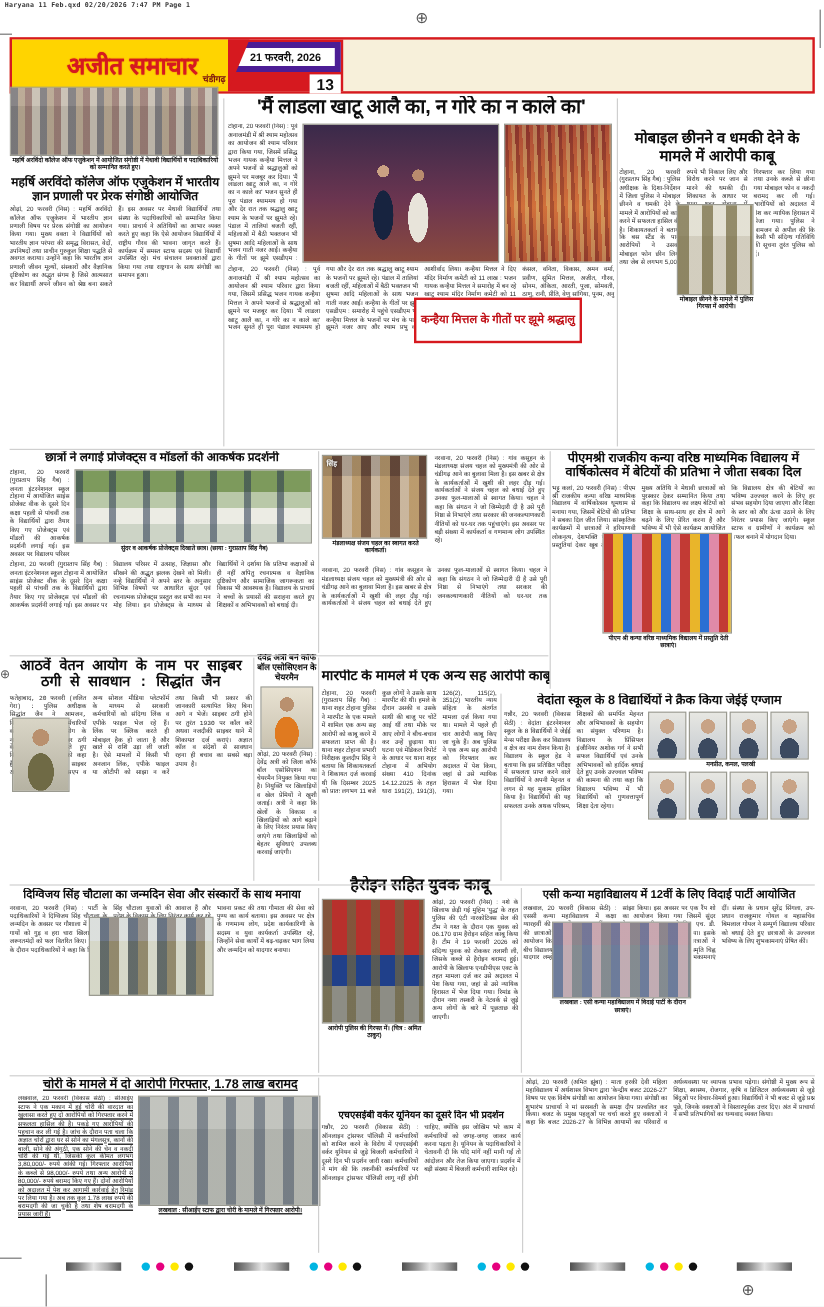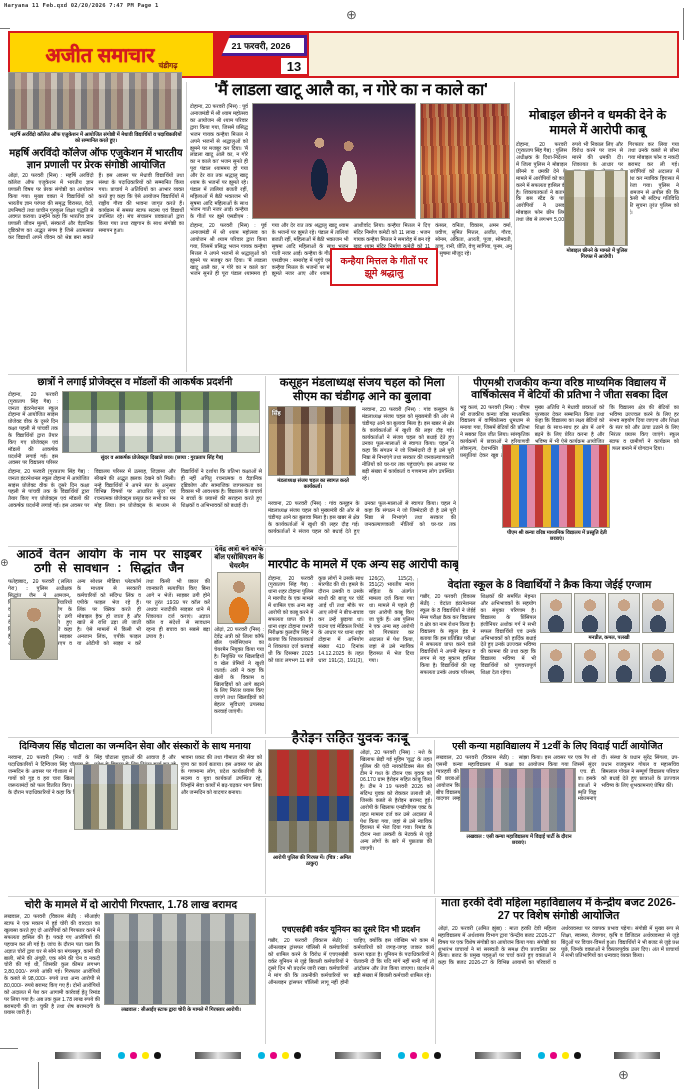--- a/index.html
+++ b/index.html
@@ -6,31 +6,31 @@
   .page{position:relative;width:687px;height:1089px;background:#fff;margin:0 auto;
         font-family:"Liberation Sans","DejaVu Sans",sans-serif;overflow:hidden;}
   .printline{position:absolute;top:2px;left:4px;font-size:5.5px;color:#333;font-weight:bold;
              font-family:"DejaVu Sans Mono",monospace;letter-spacing:.2px;}
   .regmark{position:absolute;color:#555;font-size:13px;line-height:1;}
   .cropline{position:absolute;background:#777;}
 
   
   .mast{position:absolute;left:8px;top:31px;width:671px;height:47px;background:#f7f0da;
         border:2px solid #d6191f;box-sizing:border-box;display:flex;}
-  .mast-left{position:relative;width:203px;background:#ffd400;display:flex;align-items:center;
-             justify-content:center;gap:4px;}
+  .mast-left{position:relative;width:136px;background:#ffd400;display:flex;align-items:center;
+             justify-content:center;gap:4px;padding-left:44px;}
   .mast-left:after{content:"";position:absolute;right:-18px;top:0;width:0;height:0;
              border-top:43px solid #d6191f;border-right:18px solid transparent;}
   .paper-name{color:#d6191f;font-size:20px;font-weight:bold;white-space:nowrap;
               text-shadow:0 0 1px #d6191f;}
   .edition{color:#7a1010;font-size:7.5px;font-weight:bold;align-self:flex-end;margin-bottom:6px;}
   .mast-center{flex:1;display:flex;align-items:center;justify-content:center;}
   .section-name{font-size:22px;font-weight:bold;color:#111;letter-spacing:1px;}
   .mast-right{width:96px;background:#d6191f;display:flex;flex-direction:column;align-items:flex-end;padding:2px;box-sizing:border-box;gap:2px;}
-  .date-box{background:#fff;border:3px solid #4c1d95;color:#111;font-weight:bold;font-size:9px;
+  .date-box{background:#fff;border:5px solid #4c1d95;color:#111;font-weight:bold;font-size:9px;
             width:100%;text-align:center;padding:1px 0;box-sizing:border-box;white-space:nowrap;}
   .pageno-box{background:#fff;color:#111;font-weight:bold;font-size:13px;width:26px;text-align:center;
             padding:1px 0 0;box-sizing:border-box;}
 
   
   .art{position:absolute;overflow:hidden;box-sizing:border-box;}
   .hl{font-weight:bold;color:#0d0d0d;text-align:center;line-height:1.18;}
   .nw{white-space:nowrap;}
   .bd{font-size:5.2px;line-height:1.32;text-align:justify;color:#1d1d1d;}
   .c2{column-count:2;column-gap:5px;}
@@ -130,21 +130,21 @@
   </section>
 
   <section class="art" style="left:190px;top:80px;width:322px;height:292px;">
     <div class="hl nw" style="font-size:16.5px;letter-spacing:-.2px;">'मैं लाडला खाटू आलै का, न गोरे का न काले का'</div>
     <div class="row" style="margin-top:4px;">
       <div class="bd" style="width:58px;height:116px;overflow:hidden;">टोहाना, 20 फरवरी (निस) : पूर्व अनाजमंडी में श्री श्याम महोत्सव का आयोजन श्री श्याम परिवार द्वारा किया गया, जिसमें प्रसिद्ध भजन गायक कन्हैया मित्तल ने अपने भजनों से श्रद्धालुओं को झूमने पर मजबूर कर दिया। 'मैं लाडला खाटू आलै का, न गोरे का न काले का' भजन सुनते ही पूरा पंडाल श्याममय हो गया और देर रात तक श्रद्धालु खाटू श्याम के भजनों पर झूमते रहे। पंडाल में तालियां बजती रहीं, महिलाओं में बैठी भक्तजन भी सुषमा आदि महिलाओं के साथ भजन गाती नजर आईं। कन्हैया के गीतों पर झूमे एसडीएम : समारोह में पहुंचे एसडीएम भी कन्हैया मित्तल के भजनों पर मंच के पास झूमते नजर आए और श्याम प्रभु का आशीर्वाद लिया। कन्हैया मित्तल ने दिए मंदिर निर्माण कमेटी को 11 लाख : भजन गायक कन्हैया मित्तल ने समारोह में बन रहे खाटू श्याम मंदिर निर्माण कमेटी को 11 लाख रुपये देने की घोषणा की। इस अवसर पर प्रणव, अमित, पंकज, अनु, सोनू, राजेश, सुषमा, विनय, कुणाल, सुशील, आनंद, आकाश मित्तल, अंकित कंसल, वनिता, विकास, अमन वर्मा, प्रवीण, सुमित मित्तल, अजीत, गौरव, सोनम, अंकिता, आरती, पूजा, सोमवती, ठाणु, रानी, प्रीति, वेणु सांगिया, पूनम, अनु व सुषमा मौजूद रहे।</div>
       <div class="ph ph-stage" style="width:164px;height:116px;"></div>
       <div class="ph ph-crowd" style="width:90px;height:116px;"></div>
     </div>
     <div class="bd c4" style="height:162px;margin-top:3px;">टोहाना, 20 फरवरी (निस) : पूर्व अनाजमंडी में श्री श्याम महोत्सव का आयोजन श्री श्याम परिवार द्वारा किया गया, जिसमें प्रसिद्ध भजन गायक कन्हैया मित्तल ने अपने भजनों से श्रद्धालुओं को झूमने पर मजबूर कर दिया। 'मैं लाडला खाटू आलै का, न गोरे का न काले का' भजन सुनते ही पूरा पंडाल श्याममय हो गया और देर रात तक श्रद्धालु खाटू श्याम के भजनों पर झूमते रहे। पंडाल में तालियां बजती रहीं, महिलाओं में बैठी भक्तजन भी सुषमा आदि महिलाओं के साथ भजन गाती नजर आईं। कन्हैया के गीतों पर झूमे एसडीएम : समारोह में पहुंचे एसडीएम भी कन्हैया मित्तल के भजनों पर मंच के पास झूमते नजर आए और श्याम प्रभु का आशीर्वाद लिया। कन्हैया मित्तल ने दिए मंदिर निर्माण कमेटी को 11 लाख : भजन गायक कन्हैया मित्तल ने समारोह में बन रहे खाटू श्याम मंदिर निर्माण कमेटी को 11 लाख रुपये देने की घोषणा की। इस अवसर पर प्रणव, अमित, पंकज, अनु, सोनू, राजेश, सुषमा, विनय, कुणाल, सुशील, आनंद, आकाश मित्तल, अंकित कंसल, वनिता, विकास, अमन वर्मा, प्रवीण, सुमित मित्तल, अजीत, गौरव, सोनम, अंकिता, आरती, पूजा, सोमवती, ठाणु, रानी, प्रीति, वेणु सांगिया, पूनम, अनु व सुषमा मौजूद रहे।</div>
-    <div class="redbox" style="left:140px;top:168px;width:108px;height:38px;">कन्हैया मित्तल के गीतों पर झूमे श्रद्धालु</div>
+    <div class="redbox" style="left:155px;top:168px;width:140px;height:38px;">कन्हैया मित्तल के गीतों पर झूमे श्रद्धालु</div>
   </section>
 
   <section class="art" style="left:516px;top:80px;width:163px;height:292px;margin-top:28px;">
     <div class="hl" style="font-size:12.5px;">मोबाइल छीनने व धमकी देने के मामले में आरोपी काबू</div>
     <div class="bd c3" style="height:252px;margin-top:3px;">टोहाना, 20 फरवरी (गुरप्रताप सिंह गैब) : पुलिस अधीक्षक के दिशा-निर्देशन में जिला पुलिस ने मोबाइल छीनने व धमकी देने के मामले में आरोपियों को काबू करने में सफलता हासिल की है। शिकायतकर्ता ने बताया कि बस स्टैंड के पास आरोपियों ने उसका मोबाइल फोन छीन लिया तथा जेब से लगभग 5,000 रुपये भी निकाल लिए और विरोध करने पर जान से मारने की धमकी दी। शिकायत के आधार पर थाना शहर टोहाना में अभियोग दिनांक 31.01.2026 के तहत धारा 306(2), 308(2), 3(5) भारतीय न्याय संहिता के अंतर्गत अभियोग दर्ज कर जांच शुरू की गई। जांच के दौरान आरोपियों को गिरफ्तार कर लिया गया तथा उनके कब्जे से छीना गया मोबाइल फोन व नकदी बरामद कर ली गई। आरोपियों को अदालत में पेश कर न्यायिक हिरासत में भेजा गया। पुलिस ने आमजन से अपील की कि किसी भी संदिग्ध गतिविधि की सूचना तुरंत पुलिस को दें।</div>
     <div style="position:absolute;left:48px;top:62px;width:66px;background:#fff;">
       <div class="ph ph-mobile" style="width:64px;height:76px;"></div>
       <div class="cap">मोबाइल छीनने के मामले में पुलिस गिरफ्त में आरोपी।</div>
     </div>
   </section>
@@ -155,21 +155,20 @@
       <div class="bd" style="width:50px;height:74px;overflow:hidden;">टोहाना, 20 फरवरी (गुरप्रताप सिंह गैब) : जनता इंटरनेशनल स्कूल टोहाना में आयोजित साइंस प्रोजेक्ट वीक के दूसरे दिन कक्षा पहली से पांचवीं तक के विद्यार्थियों द्वारा तैयार किए गए प्रोजेक्ट्स एवं मॉडलों की आकर्षक प्रदर्शनी लगाई गई। इस अवसर पर विद्यालय परिसर में उत्साह, जिज्ञासा और सीखने की अद्भुत झलक देखने को मिली। नन्हे विद्यार्थियों ने अपने स्तर के अनुसार विभिन्न विषयों पर आधारित सुंदर एवं रचनात्मक प्रोजेक्ट्स प्रस्तुत कर सभी का मन मोह लिया। इन प्रोजेक्ट्स के माध्यम से विद्यार्थियों ने दर्शाया कि प्रतिभा कक्षाओं से ही नहीं अपितु रचनात्मक व वैज्ञानिक दृष्टिकोण और सामाजिक जागरूकता का विकास भी आवश्यक है। विद्यालय के प्राचार्य ने बच्चों के प्रयासों की सराहना करते हुए शिक्षकों व अभिभावकों को बधाई दी।</div>
       <div style="width:200px;">
         <div class="ph ph-projects" style="width:198px;height:62px;"></div>
         <div class="cap">सुंदर व आकर्षक प्रोजेक्ट्स दिखाते छात्र। (छाया : गुरप्रताप सिंह गैब)</div>
       </div>
     </div>
     <div class="bd c3" style="height:86px;margin-top:3px;">टोहाना, 20 फरवरी (गुरप्रताप सिंह गैब) : जनता इंटरनेशनल स्कूल टोहाना में आयोजित साइंस प्रोजेक्ट वीक के दूसरे दिन कक्षा पहली से पांचवीं तक के विद्यार्थियों द्वारा तैयार किए गए प्रोजेक्ट्स एवं मॉडलों की आकर्षक प्रदर्शनी लगाई गई। इस अवसर पर विद्यालय परिसर में उत्साह, जिज्ञासा और सीखने की अद्भुत झलक देखने को मिली। नन्हे विद्यार्थियों ने अपने स्तर के अनुसार विभिन्न विषयों पर आधारित सुंदर एवं रचनात्मक प्रोजेक्ट्स प्रस्तुत कर सभी का मन मोह लिया। इन प्रोजेक्ट्स के माध्यम से विद्यार्थियों ने दर्शाया कि प्रतिभा कक्षाओं से ही नहीं अपितु रचनात्मक व वैज्ञानिक दृष्टिकोण और सामाजिक जागरूकता का विकास भी आवश्यक है। विद्यालय के प्राचार्य ने बच्चों के प्रयासों की सराहना करते हुए शिक्षकों व अभिभावकों को बधाई दी।</div>
   </section>
 
   <section class="art" style="left:268px;top:376px;width:188px;height:170px;">
-    <div class="hl" style="font-size:11.5px;">कसूहन मंडलाध्यक्ष संजय चहल को मिला सीएम का चंडीगढ़ आने का बुलावा</div>
     <div class="row" style="margin-top:3px;">
       <div style="width:90px;">
         <div class="ph ph-kasuhan" style="width:88px;height:70px;">
           <span class="ph-label">सिंह</span>
         </div>
         <div class="cap">मंडलाध्यक्ष संजय चहल का स्वागत करते कार्यकर्ता।</div>
       </div>
       <div class="bd" style="width:92px;height:92px;overflow:hidden;">नरवाना, 20 फरवरी (निस) : गांव कसूहन के मंडलाध्यक्ष संजय चहल को मुख्यमंत्री की ओर से चंडीगढ़ आने का बुलावा मिला है। इस खबर से क्षेत्र के कार्यकर्ताओं में खुशी की लहर दौड़ गई। कार्यकर्ताओं ने संजय चहल को बधाई देते हुए उनका फूल-मालाओं से स्वागत किया। चहल ने कहा कि संगठन ने जो जिम्मेदारी दी है उसे पूरी निष्ठा से निभाएंगे तथा सरकार की जनकल्याणकारी नीतियों को घर-घर तक पहुंचाएंगे। इस अवसर पर बड़ी संख्या में कार्यकर्ता व गणमान्य लोग उपस्थित रहे।</div>
     </div>
     <div class="bd c2" style="height:40px;margin-top:2px;">नरवाना, 20 फरवरी (निस) : गांव कसूहन के मंडलाध्यक्ष संजय चहल को मुख्यमंत्री की ओर से चंडीगढ़ आने का बुलावा मिला है। इस खबर से क्षेत्र के कार्यकर्ताओं में खुशी की लहर दौड़ गई। कार्यकर्ताओं ने संजय चहल को बधाई देते हुए उनका फूल-मालाओं से स्वागत किया। चहल ने कहा कि संगठन ने जो जिम्मेदारी दी है उसे पूरी निष्ठा से निभाएंगे तथा सरकार की जनकल्याणकारी नीतियों को घर-घर तक पहुंचाएंगे। इस अवसर पर बड़ी संख्या में कार्यकर्ता व गणमान्य लोग उपस्थित रहे।</div>
@@ -242,38 +241,37 @@
 
   <section class="art" style="left:436px;top:740px;width:243px;height:154px;">
     <div class="hl nw" style="font-size:9.5px;text-align:center;">एसी कन्या महाविद्यालय में 12वीं के लिए विदाई पार्टी आयोजित</div>
     <div class="bd c3" style="height:134px;margin-top:3px;">लखवाल, 20 फरवरी (विकास सेठी) : एससी कन्या महाविद्यालय में कक्षा ग्यारहवीं की छात्राओं द्वारा बारहवीं कक्षा की छात्राओं के लिए विदाई पार्टी का आयोजन किया गया। संगीत और नृत्य के बीच विद्यालय में बिताए हुए अपने समय के यादगार लम्हों को छात्राओं ने आपस में सांझा किया। इस अवसर पर एक रैंप शो का आयोजन किया गया जिसमें सुंदर वेशभूषा वाली छात्रा को मिस एच. डी. कन्या के खिताब से नवाजा गया। इसके पश्चात कक्षा ग्यारहवीं की छात्राओं ने बारहवीं की छात्राओं को अपने स्मृति चिह्न भेंट किए और भविष्य के लिए शुभकामनाएं दीं। संस्था के प्रधान सुरेंद्र सिंगला, उप-प्रधान राजकुमार गोयल व महासचिव बिमलाल गोयल ने सम्पूर्ण विद्यालय परिवार को बधाई देते हुए छात्राओं के उज्ज्वल भविष्य के लिए शुभकामनाएं प्रेषित कीं।</div>
     <div style="position:absolute;left:24px;top:28px;width:118px;background:#fff;">
       <div class="ph ph-acgirls" style="width:116px;height:64px;"></div>
       <div class="cap">लखवाल : एसी कन्या महाविद्यालय में विदाई पार्टी के दौरान छात्राएं।</div>
     </div>
   </section>
 
-  <section class="art" style="left:4px;top:898px;width:254px;height:146px;">
+  <section class="art" style="left:15px;top:898px;width:254px;height:146px;text-decoration:underline;">
     <div class="hl nw" style="font-size:10.5px;">चोरी के मामले में दो आरोपी गिरफ्तार, 1.78 लाख बरामद</div>
     <div class="row" style="margin-top:3px;">
       <div class="bd" style="width:96px;height:124px;overflow:hidden;">लखवाल, 20 फरवरी (विकास सेठी) : सीआईए स्टाफ ने एक मकान में हुई चोरी की वारदात का खुलासा करते हुए दो आरोपियों को गिरफ्तार करने में सफलता हासिल की है। पकड़े गए आरोपियों की पहचान कर ली गई है। जांच के दौरान पता चला कि अज्ञात चोरों द्वारा घर से सोने का मंगलसूत्र, कानों की बाली, सोने की अंगूठी, एक सोने की चेन व नकदी चोरी की गई थी, जिसकी कुल कीमत लगभग 3,80,000/- रुपये आंकी गई। गिरफ्तार आरोपियों के कब्जे से 98,000/- रुपये तथा अन्य आरोपी से 80,000/- रुपये बरामद किए गए हैं। दोनों आरोपियों को अदालत में पेश कर आगामी कार्रवाई हेतु रिमांड पर लिया गया है। अब तक कुल 1.78 लाख रुपये की बरामदगी की जा चुकी है तथा शेष बरामदगी के प्रयास जारी हैं।</div>
       <div style="width:154px;">
         <div class="ph ph-chori" style="width:152px;height:92px;"></div>
         <div class="cap">लखवाल : सीआईए स्टाफ द्वारा चोरी के मामले में गिरफ्तार आरोपी।</div>
       </div>
     </div>
   </section>
 
   <section class="art" style="left:268px;top:925px;width:166px;height:119px;">
     <div class="hl nw" style="font-size:8px;">एचएसईबी वर्कर यूनियन का दूसरे दिन भी प्रदर्शन</div>
     <div class="bd c2" style="height:100px;margin-top:3px;">गन्नौर, 20 फरवरी (विकास सेठी) : ऑनलाइन ट्रांसफर पॉलिसी में कर्मचारियों को शामिल करने के विरोध में एचएसईबी वर्कर यूनियन से जुड़े बिजली कर्मचारियों ने दूसरे दिन भी प्रदर्शन जारी रखा। कर्मचारियों ने मांग की कि तकनीकी कर्मचारियों पर ऑनलाइन ट्रांसफर पॉलिसी लागू नहीं होनी चाहिए, क्योंकि इस जोखिम भरे काम में कर्मचारियों को जगह-जगह जाकर कार्य करना पड़ता है। यूनियन के पदाधिकारियों ने चेतावनी दी कि यदि मांगें नहीं मानी गईं तो आंदोलन और तेज किया जाएगा। प्रदर्शन में बड़ी संख्या में बिजली कर्मचारी शामिल रहे।</div>
   </section>
 
   <section class="art" style="left:438px;top:896px;width:241px;height:148px;">
-    <div class="hl" style="font-size:11px;">माता हरकी देवी महिला महाविद्यालय में केन्द्रीय बजट 2026-27 पर विशेष संगोष्ठी आयोजित</div>
     <div class="bd c2" style="height:112px;margin-top:3px;">ओढ़ां, 20 फरवरी (अमित झुंबा) : माता हरकी देवी महिला महाविद्यालय में अर्थशास्त्र विभाग द्वारा 'केन्द्रीय बजट 2026-27' विषय पर एक विशेष संगोष्ठी का आयोजन किया गया। संगोष्ठी का शुभारंभ प्राचार्या ने मां सरस्वती के समक्ष दीप प्रज्वलित कर किया। बजट के प्रमुख पहलुओं पर चर्चा करते हुए वक्ताओं ने कहा कि बजट 2026-27 के विभिन्न आयामों का परिवारों व अर्थव्यवस्था पर व्यापक प्रभाव पड़ेगा। संगोष्ठी में मुख्य रूप से शिक्षा, स्वास्थ्य, रोजगार, कृषि व डिजिटल अर्थव्यवस्था से जुड़े बिंदुओं पर विचार-विमर्श हुआ। विद्यार्थियों ने भी बजट से जुड़े प्रश्न पूछे, जिनके वक्ताओं ने विस्तारपूर्वक उत्तर दिए। अंत में प्राचार्या ने सभी प्रतिभागियों का धन्यवाद व्यक्त किया।</div>
   </section>
 
   <div class="vl" style="left:186px;top:82px;height:290px;"></div>
   <div class="vl" style="left:514px;top:82px;height:290px;"></div>
   <div class="hr" style="left:8px;top:374px;width:671px;"></div>
   <div class="vl" style="left:265px;top:376px;height:168px;"></div>
   <div class="vl" style="left:458px;top:376px;height:198px;"></div>
   <div class="hr" style="left:8px;top:546px;width:449px;"></div>
   <div class="vl" style="left:211px;top:548px;height:186px;"></div>

